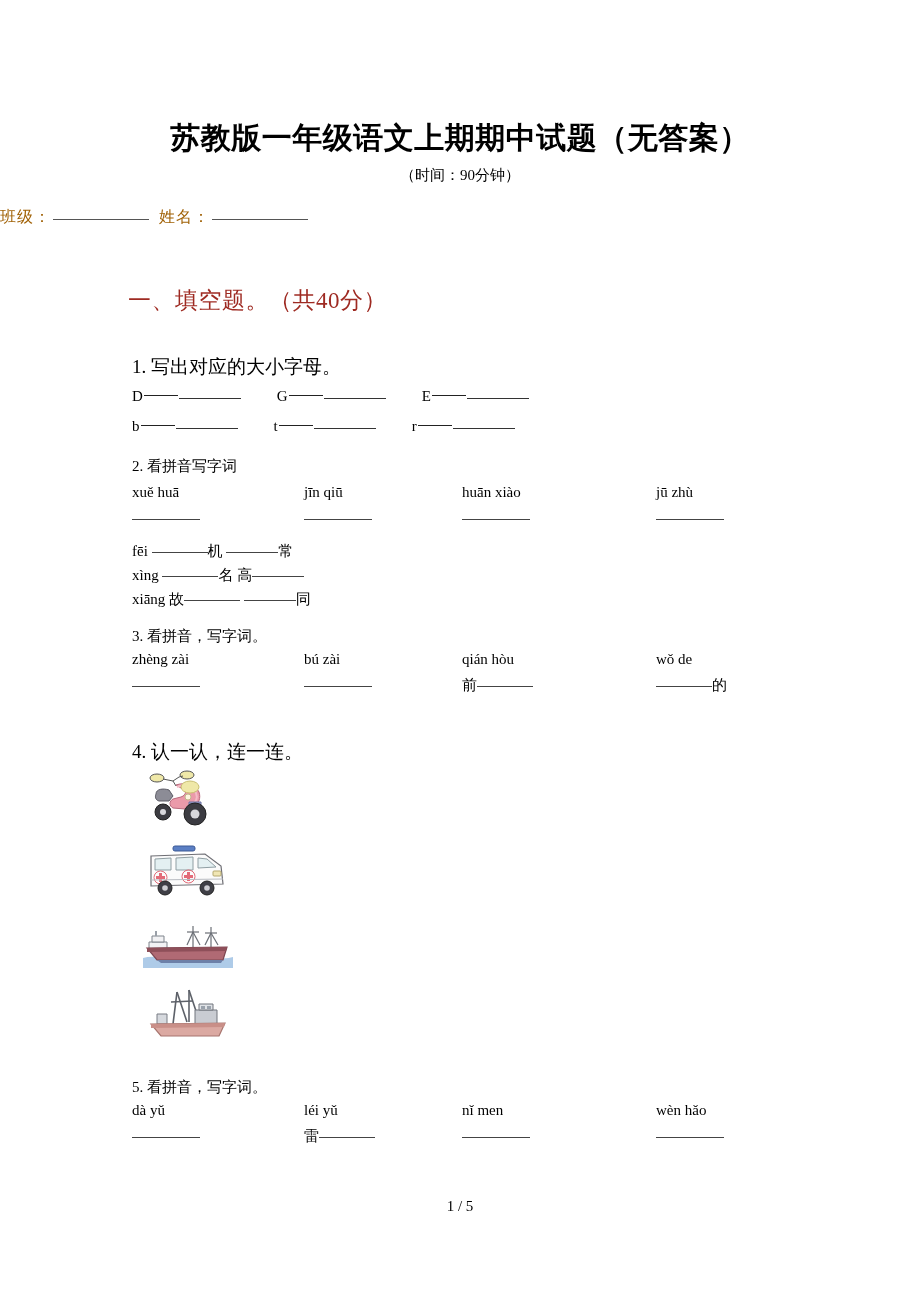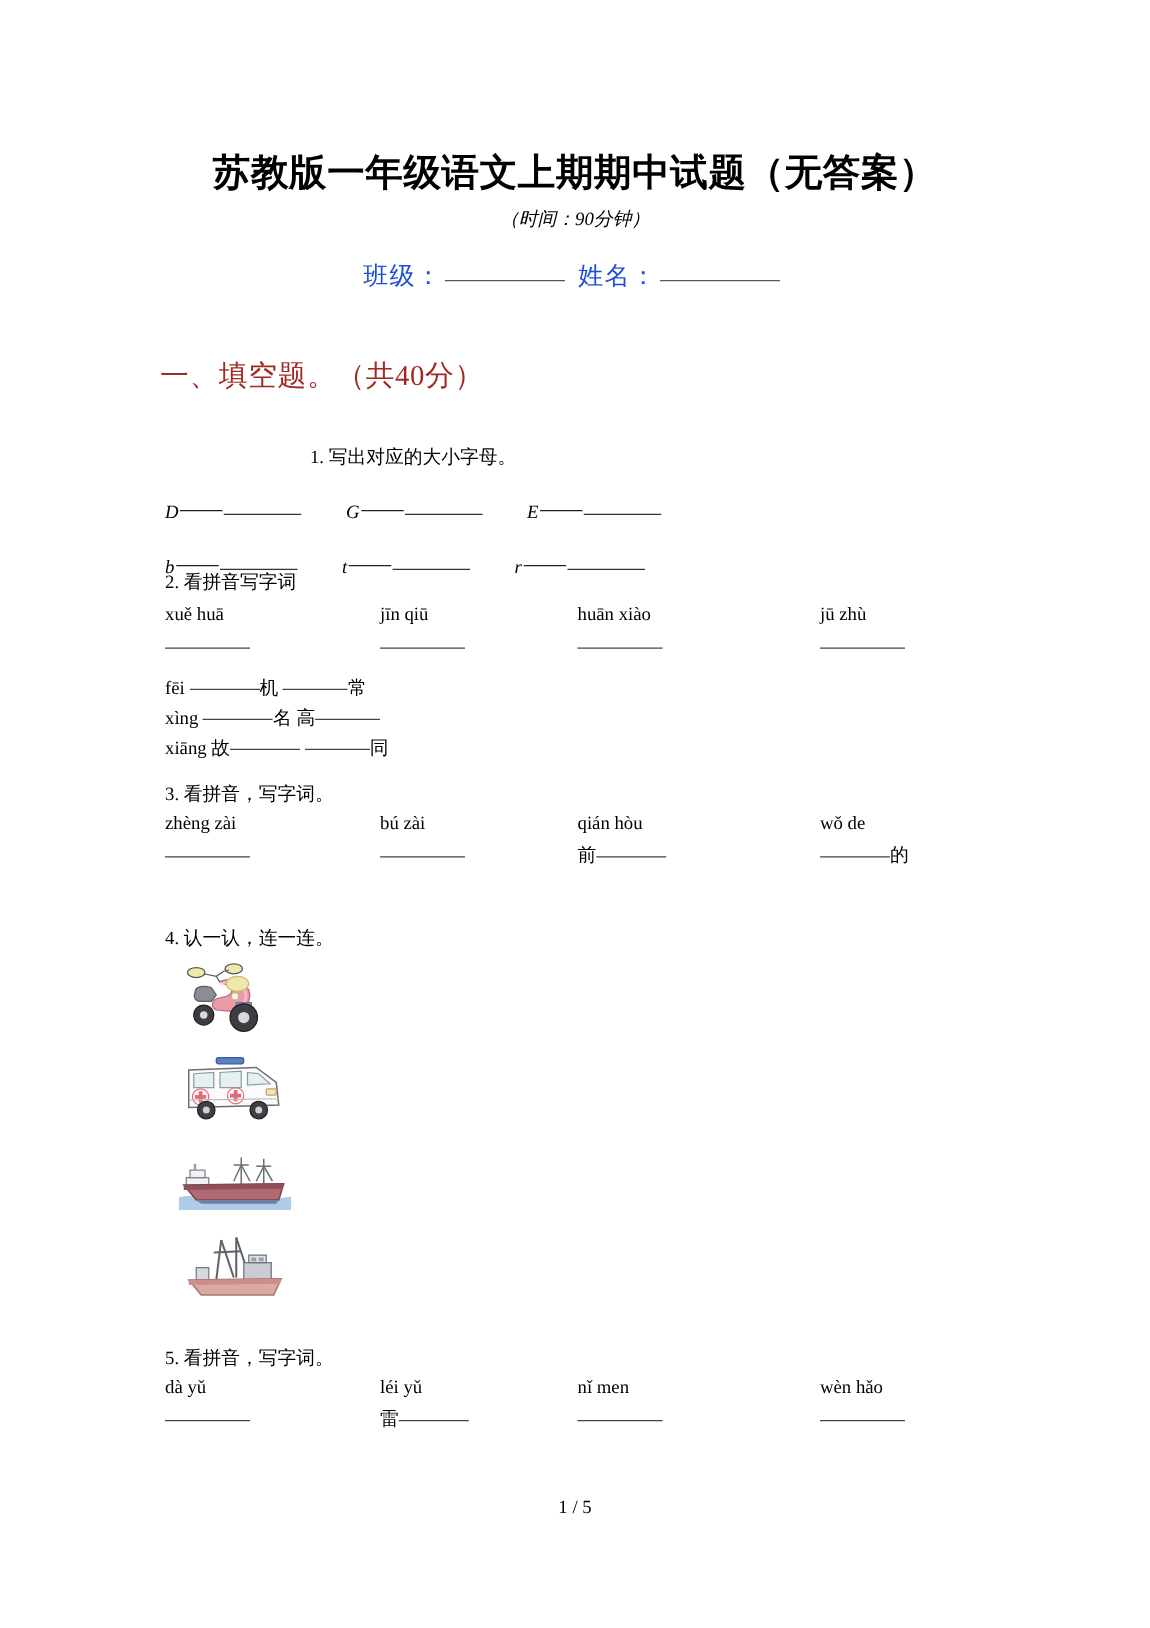--- a/index.html
+++ b/index.html
@@ -30,29 +30,28 @@
     letter-spacing: 0.5px;
     color: #000;
   }
   .doc-subtitle {
     position: absolute;
     left: 0; top: 166px;
     width: 920px;
     text-align: center;
     font-size: 15px;
     color: #000;
-    font-style: italic;
   }
   .idline {
     position: absolute;
     left: 0; top: 207px;
     width: 920px;
-    text-align: center;
-    font-size: 20px;
-    color: #1d4ed8;
+    text-align: left;
+    font-size: 16px;
+    color: #a16207;
   }
   .idline .lbl { letter-spacing: 1px; }
   .rule {
     display: inline-block;
     border-bottom: 1px solid #555;
     height: 1px;
     vertical-align: 2px;
   }
   .rule-id { width: 96px; margin: 0 6px 0 2px; }
 
@@ -65,24 +64,24 @@
     letter-spacing: 0.5px;
   }
 
   
   .q {
     position: absolute;
     font-size: 15px;
     line-height: 23px;
     color: #000;
   }
-  .q-stem { font-size: 15px; text-align: center; }
+  .q-stem { font-size: 19px; }
 
   .q1 { left: 132px; top: 355px; }
-  .q1 .letters { margin-top: 21px; white-space: nowrap; font-style: italic; }
+  .q1 .letters { margin-top: 7px; white-space: nowrap; }
   .q1 .cell { display: inline-block; }
   .dash {
     display: inline-block;
     border-bottom: 1px solid #222;
     width: 34px;
     height: 1px;
     vertical-align: 5px;
     margin: 0 1px;
   }
   .blank-sm {

